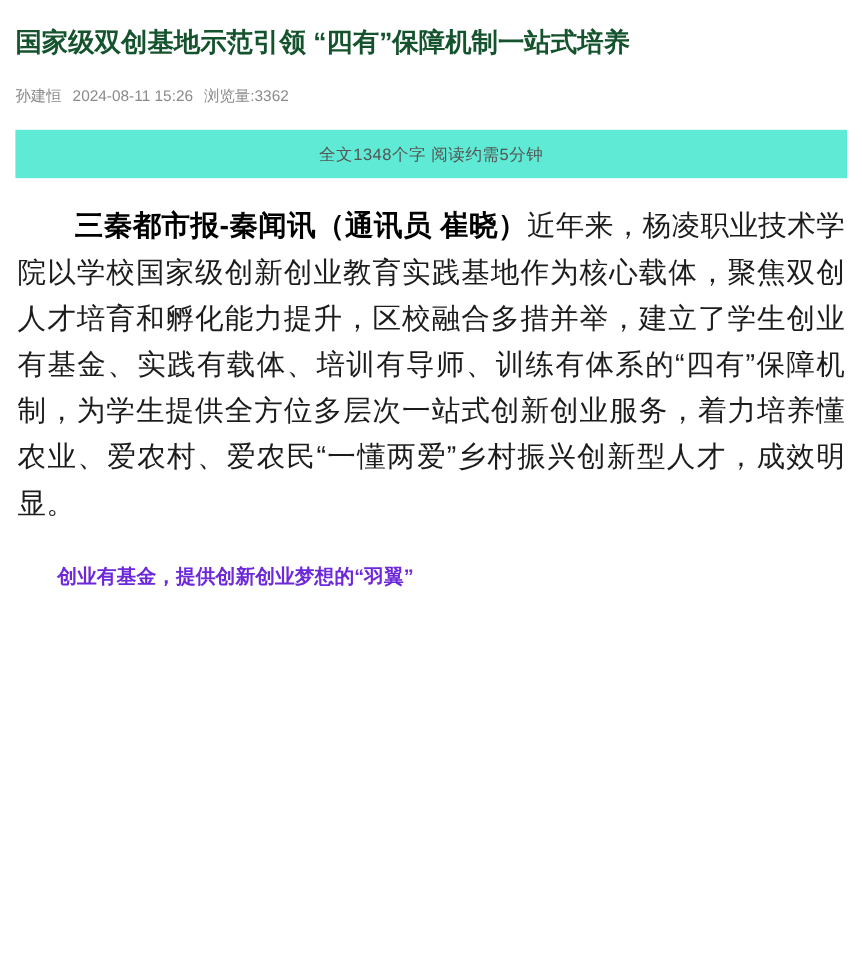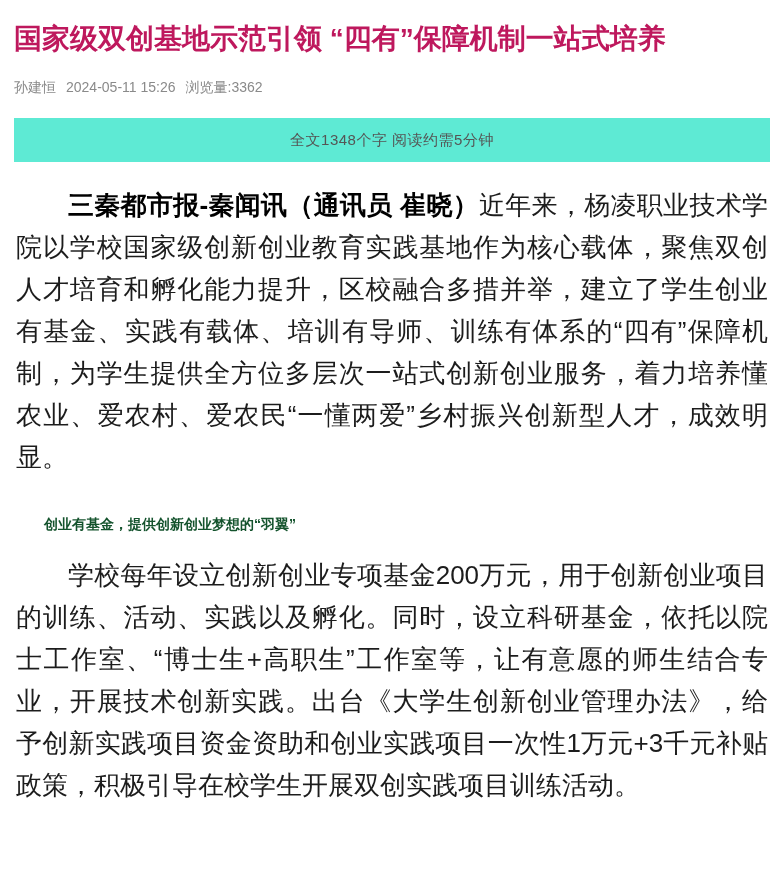--- a/index.html
+++ b/index.html
@@ -13,24 +13,24 @@
     font-family: "Liberation Sans", "DejaVu Sans", sans-serif;
     color: #1a1a1a;
     -webkit-font-smoothing: antialiased;
   }
   .page {
     width: 784px;
     box-sizing: border-box;
     padding: 16px 14px 0 14px;
   }
   .article-title {
-    font-size: 28px;
+    font-size: 24px;
     line-height: 46px;
     font-weight: 700;
-    color: #be185d;
+    color: #14532d;
     letter-spacing: 0px;
     margin: 0 0 6px 0;
   }
   .subtitle {
     font-size: 19px;
     line-height: 34px;
     color: #6b6b6b;
     font-weight: 400;
     margin: 6px 0 10px 0;
   }
@@ -67,48 +67,47 @@
     margin: 0 0 18px 0;
     text-align: justify;
     text-justify: inter-ideograph;
     text-indent: 2em;
   }
   .lead-source {
     font-weight: 700;
     color: #000000;
   }
   h2.section-head {
-    font-size: 14px;
+    font-size: 18px;
     line-height: 40px;
     font-weight: 700;
-    color: #14532d;
+    color: #6d28d9;
     margin: 26px 0 10px 0;
     text-indent: 2em;
   }
 </style>
 </head>
 <body>
 
 <div class="page">
 
   <h1 class="article-title">国家级双创基地示范引领 “四有”保障机制一站式培养</h1>
 
 
   <div class="meta-row">
     <span>孙建恒</span>
-    <span>2024-05-11 15:26</span>
+    <span>2024-08-11 15:26</span>
     <span>浏览量:3362</span>
   </div>
 
   <div class="stat-bar">全文1348个字 阅读约需5分钟</div>
 
   <div class="body-content">
 
     <p class="para">
       <span class="lead-source">三秦都市报-秦闻讯（通讯员 崔晓）</span><span>近年来，杨凌职业技术学院以学校国家级创新创业教育实践基地作为核心载体，聚焦双创人才培育和孵化能力提升，区校融合多措并举，建立了学生创业有基金、实践有载体、培训有导师、训练有体系的“四有”保障机制，为学生提供全方位多层次一站式创新创业服务，着力培养懂农业、爱农村、爱农民“一懂两爱”乡村振兴创新型人才，成效明显。</span>
     </p>
 
     <h2 class="section-head">创业有基金，提供创新创业梦想的“羽翼”</h2>
 
-    <p class="para">学校每年设立创新创业专项基金200万元，用于创新创业项目的训练、活动、实践以及孵化。同时，设立科研基金，依托以院士工作室、“博士生+高职生”工作室等，让有意愿的师生结合专业，开展技术创新实践。出台《大学生创新创业管理办法》，给予创新实践项目资金资助和创业实践项目一次性1万元+3千元补贴政策，积极引导在校学生开展双创实践项目训练活动。</p>
 
   </div>
 </div>
 
 </body></html>

